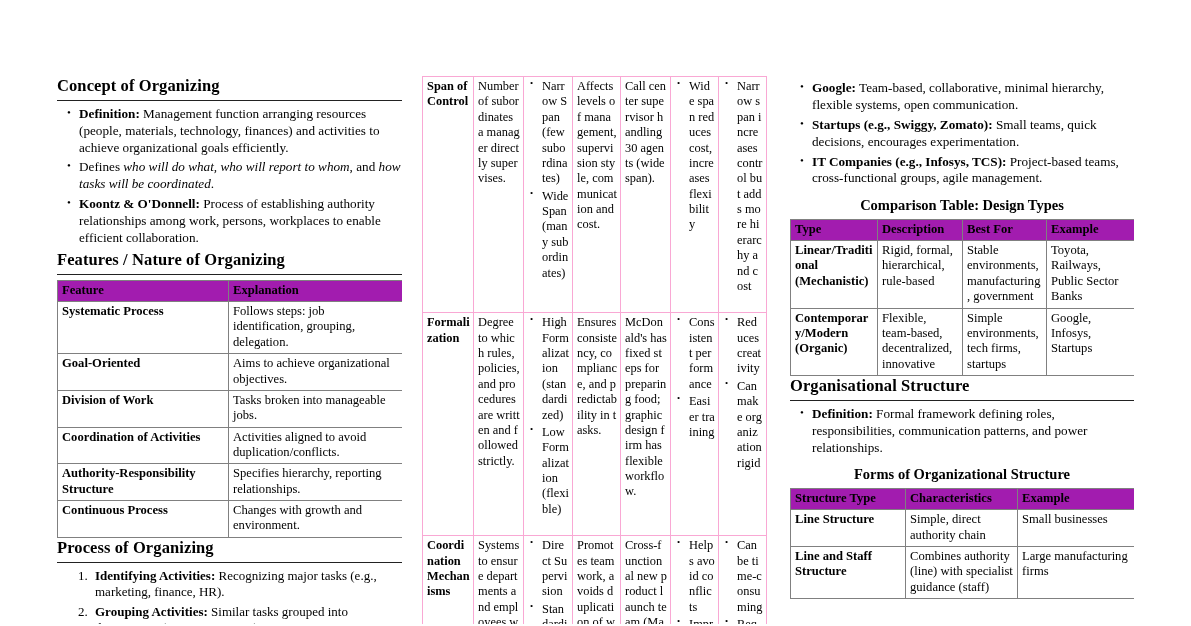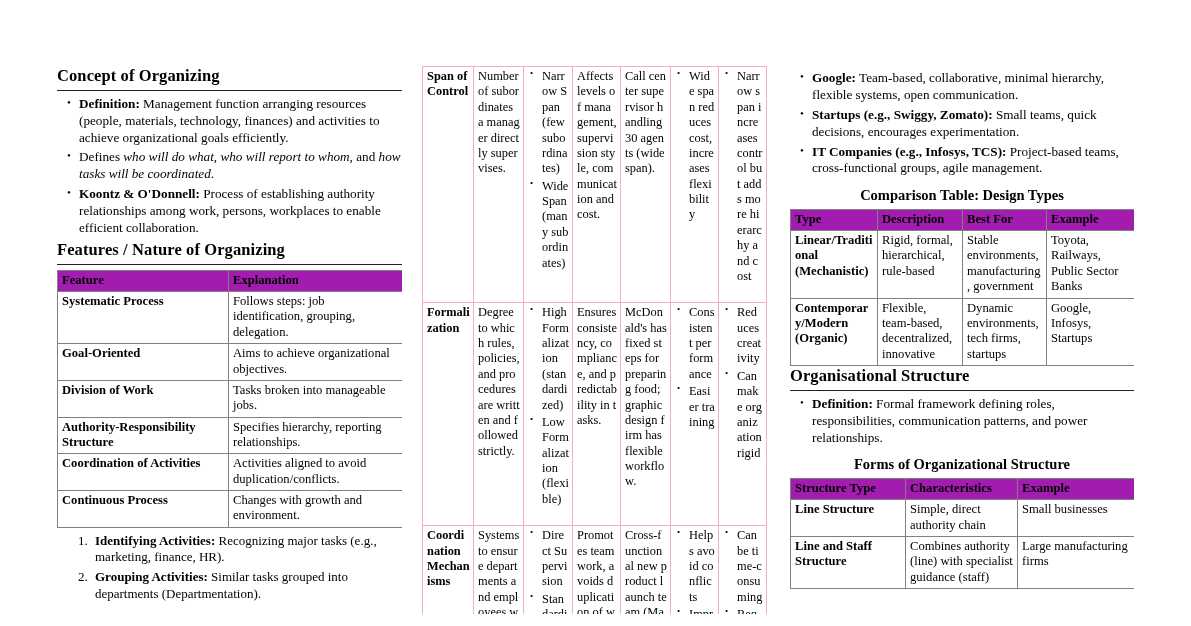--- a/index.html
+++ b/index.html
@@ -15,21 +15,21 @@
     color: #000000;
   }
   .page {
     position: relative;
     width: 1191px;
     height: 626px;
     overflow: hidden;
   }
   .col {
     position: absolute;
-    top: 66px;
+    top: 76px;
     overflow: hidden;
   }
   .col-left  { left: 57px;  width: 345px; height: 548px; }
   .col-mid   { left: 422px; width: 345px; height: 548px; }
   .col-right { left: 790px; width: 344px; height: 548px; }
 
   h2.section {
     font-size: 16.5px;
     font-weight: bold;
     margin: 0 0 5px 0;
@@ -179,34 +179,35 @@
           </tr>
           <tr>
             <td class="rowhead">Goal-Oriented</td>
             <td>Aims to achieve organizational objectives.</td>
           </tr>
           <tr>
             <td class="rowhead">Division of Work</td>
             <td>Tasks broken into manageable jobs.</td>
           </tr>
           <tr>
+            <td class="rowhead">Coordination of Activities</td>
+            <td>Activities aligned to avoid duplication/conflicts.</td>
+          </tr>
+          <tr>
             <td class="rowhead">Authority-Responsibility Structure</td>
             <td>Specifies hierarchy, reporting relationships.</td>
           </tr>
           <tr>
-            <td class="rowhead">Coordination of Activities</td>
-            <td>Activities aligned to avoid duplication/conflicts.</td>
-          </tr>
-          <tr>
             <td class="rowhead">Continuous Process</td>
             <td>Changes with growth and environment.</td>
           </tr>
         </tbody>
     </table>
 
+    <h2 class="section spacer-top">Process of Organizing</h2>
     <ol class="num" id="process-steps">
         <li><b>Identifying Activities:</b> Recognizing major tasks (e.g., marketing, finance, HR).</li>
         <li><b>Grouping Activities:</b> Similar tasks grouped into departments (Departmentation).</li>
       </ol>
   </div>
 
   <div class="col col-mid">
     <div class="clip-bottom">
       <table class="narrow">
         <colgroup>
@@ -321,21 +322,21 @@
       <tbody id="cmp-body">
           <tr>
             <td class="rowhead">Linear/Traditional (Mechanistic)</td>
             <td>Rigid, formal, hierarchical, rule-based</td>
             <td>Stable environments, manufacturing, government</td>
             <td>Toyota, Railways, Public Sector Banks</td>
           </tr>
           <tr>
             <td class="rowhead">Contemporary/Modern (Organic)</td>
             <td>Flexible, team-based, decentralized, innovative</td>
-            <td>Dynamic environments, tech firms, startups</td>
+            <td>Simple environments, tech firms, startups</td>
             <td>Google, Infosys, Startups</td>
           </tr>
         </tbody>
     </table>
 
     <h2 class="section spacer-top">Organisational Structure</h2>
     <ul class="bul" id="structure-bullets">
         <li><b>Definition:</b> Formal framework defining roles, responsibilities, communication patterns, and power relationships.</li>
       </ul>
 

